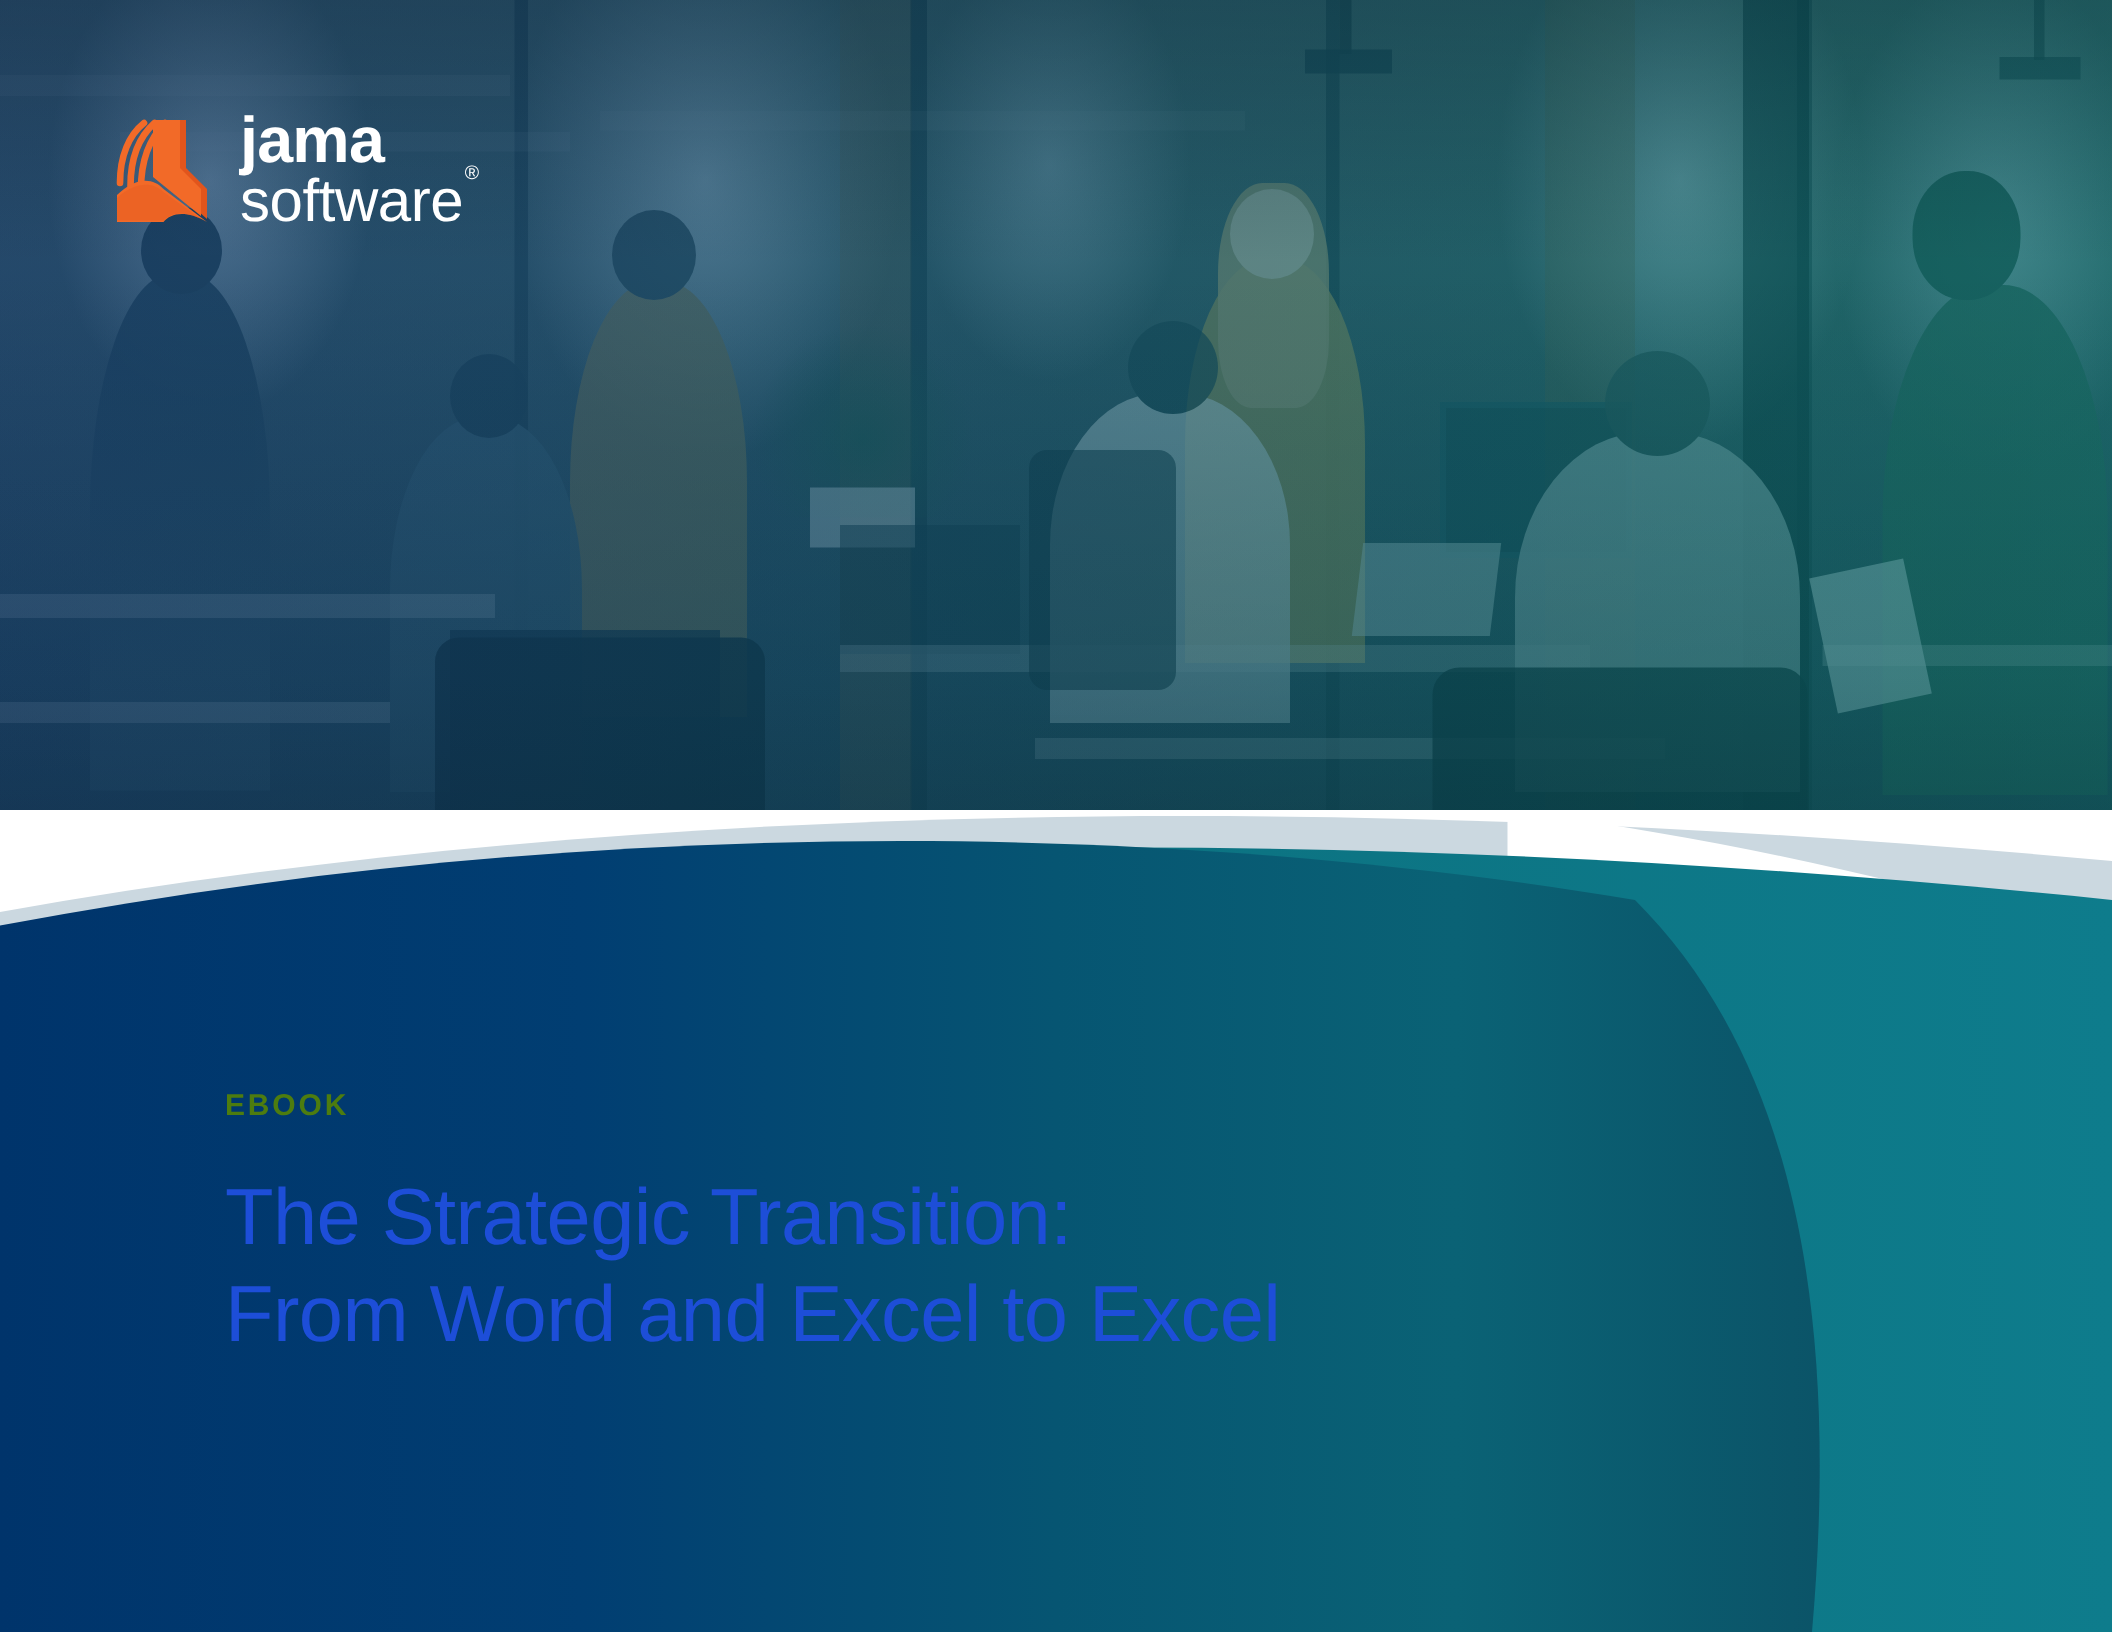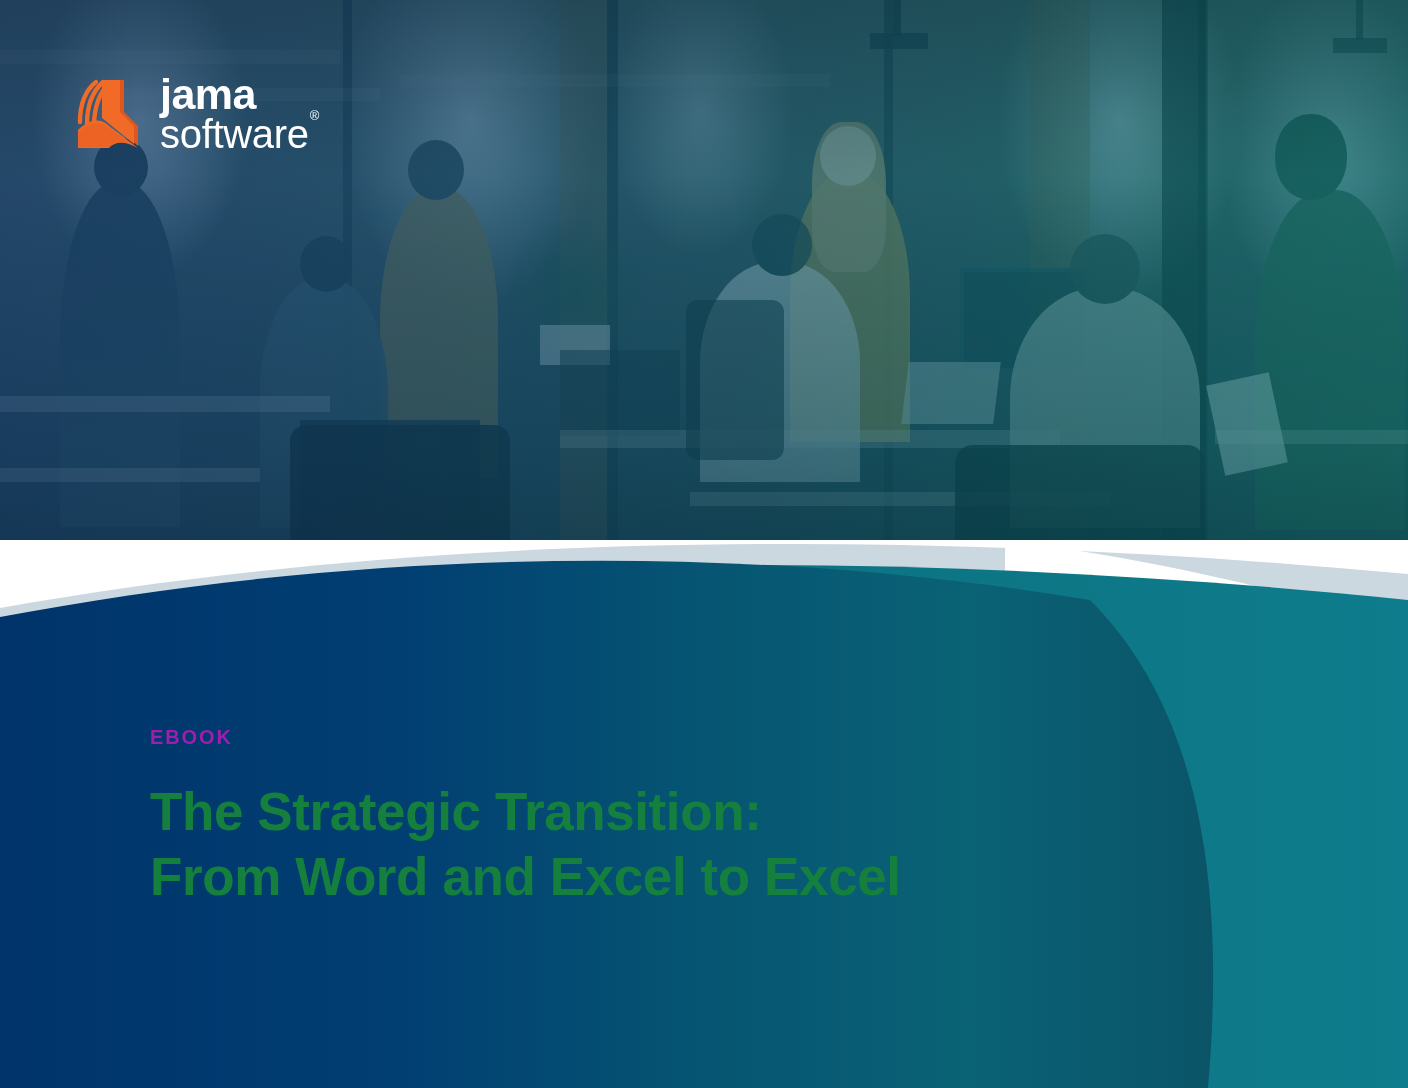--- a/index.html
+++ b/index.html
@@ -181,28 +181,28 @@
   .title-block {
     position: absolute;
     left: 150px;
     top: 726px;
     width: 1000px;
   }
   .eyebrow {
     font-size: 20px;
     font-weight: bold;
     letter-spacing: 1.9px;
-    color: #a21caf;
+    color: #4d7c0f;
     margin: 0 0 30px 0;
   }
   .headline {
     margin: 0;
     font-size: 53px;
-    font-weight: bold;
-    color: #15803d;
+    font-weight: normal;
+    color: #1d4ed8;
     line-height: 1.23;
     letter-spacing: -0.4px;
   }
   .headline .ln { display: block; white-space: nowrap; }
 </style>
 </head>
 <body>
 
 <div id="cover">
 

